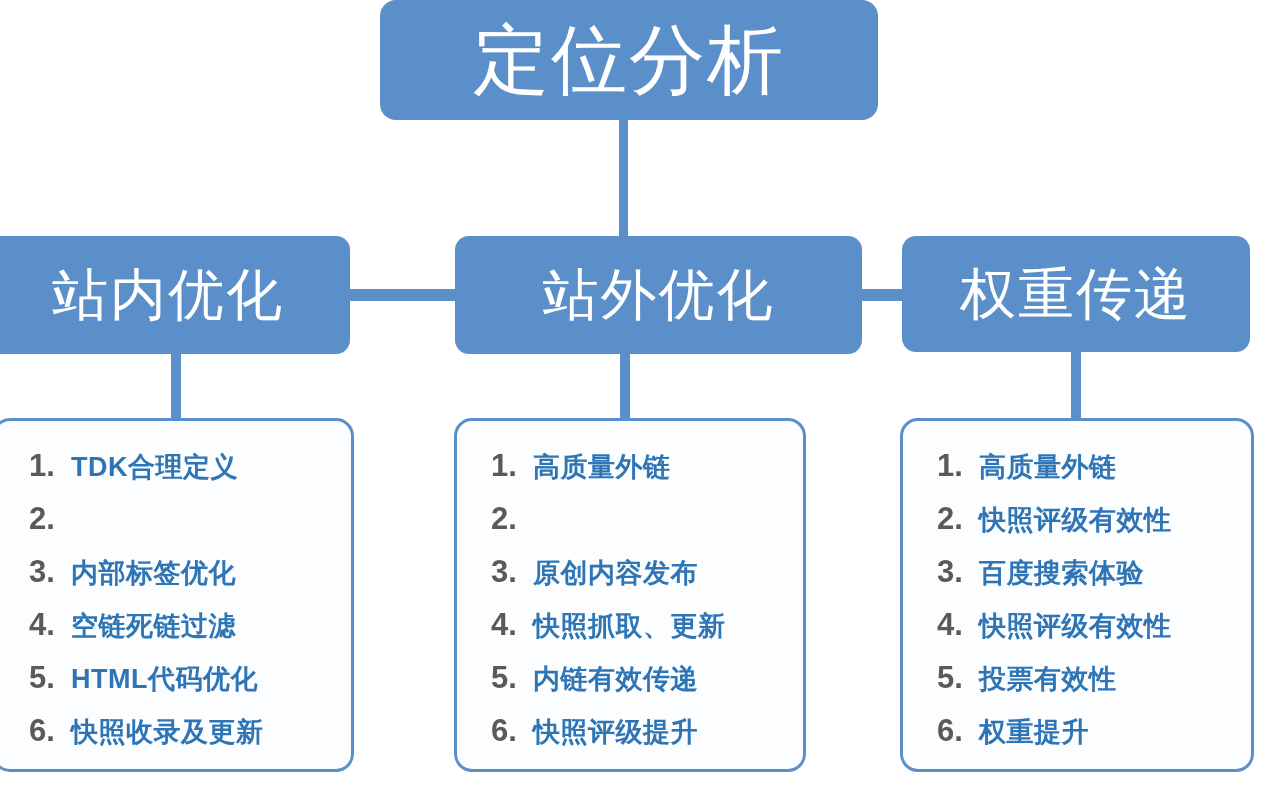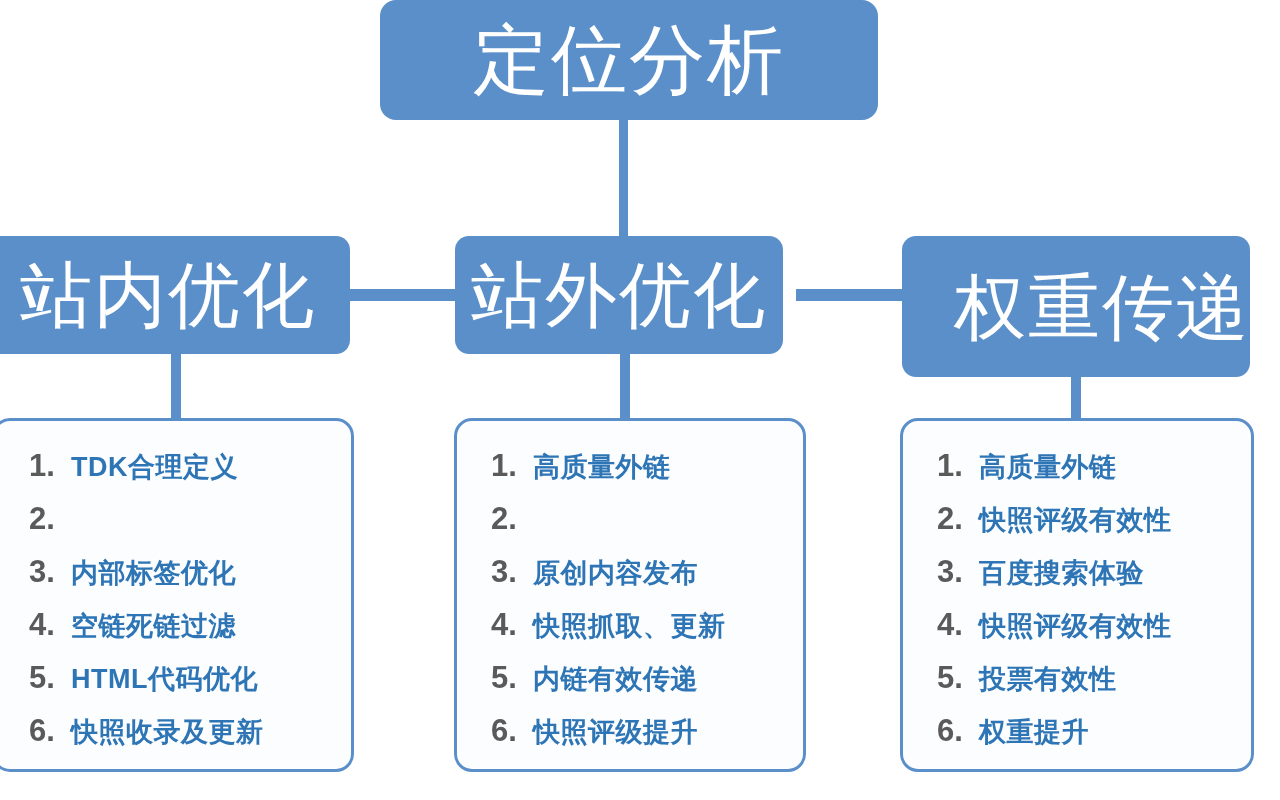--- a/index.html
+++ b/index.html
@@ -53,31 +53,30 @@
 
   #node-l2-0 {
     left: -14px;
     top: 236px;
     width: 364px;
     height: 118px;
   }
   #node-l2-1 {
     left: 455px;
     top: 236px;
-    width: 328px;
+    width: 407px;
     height: 118px;
   }
   #node-l2-2 {
     left: 902px;
     top: 236px;
     width: 348px;
-    height: 141px;
-    justify-content: flex-end;
-  }
-  .node-l2 .node-label { font-size: 72px; }
+    height: 116px;
+  }
+  .node-l2 .node-label { font-size: 56px; }
 
   
   .card {
     position: absolute;
     background: #fcfdfe;
     border: 3px solid #5b8fc9;
     border-radius: 18px;
     box-sizing: border-box;
     padding: 18px 10px 14px 10px;
   }

